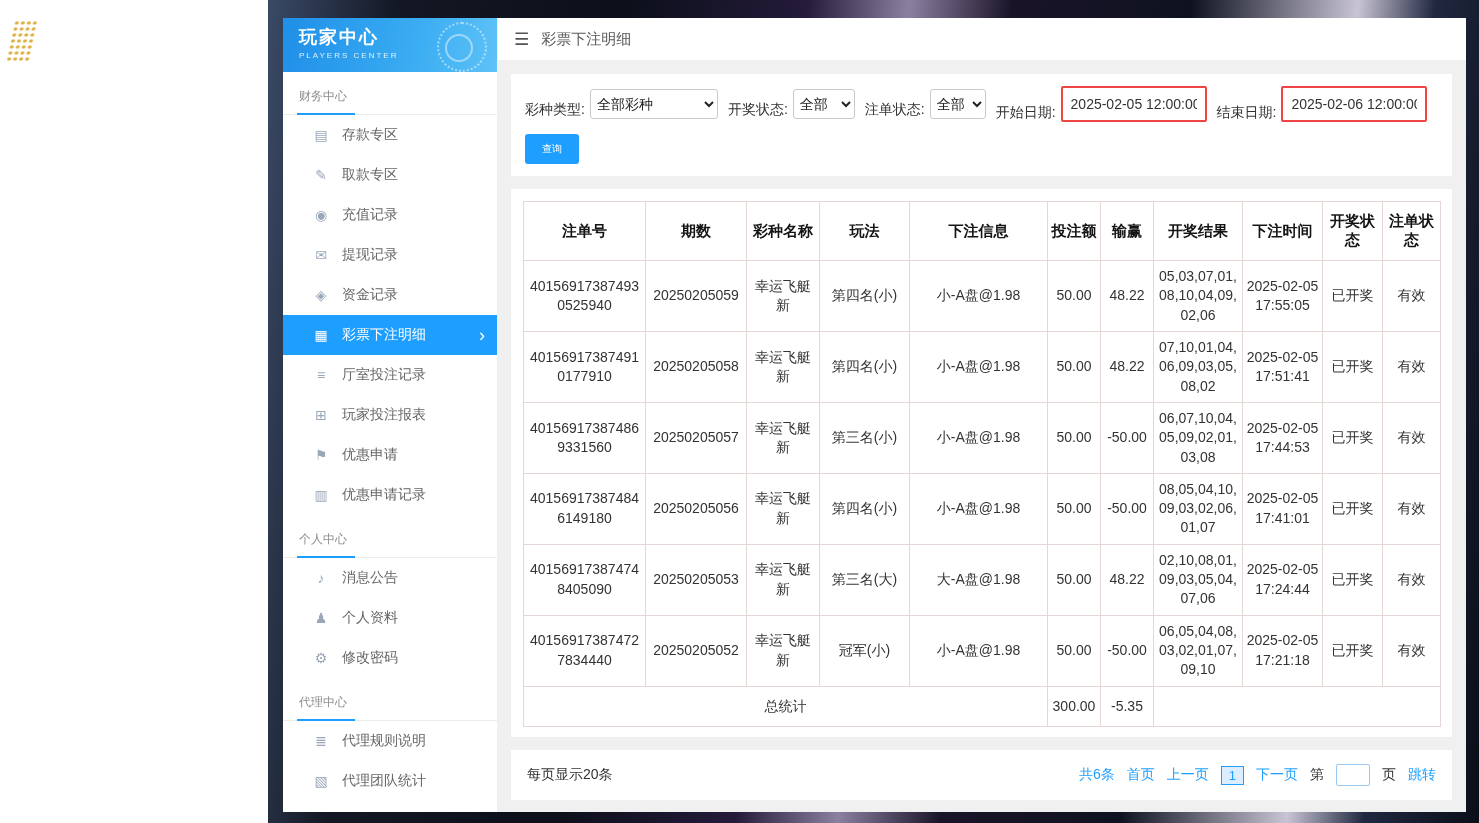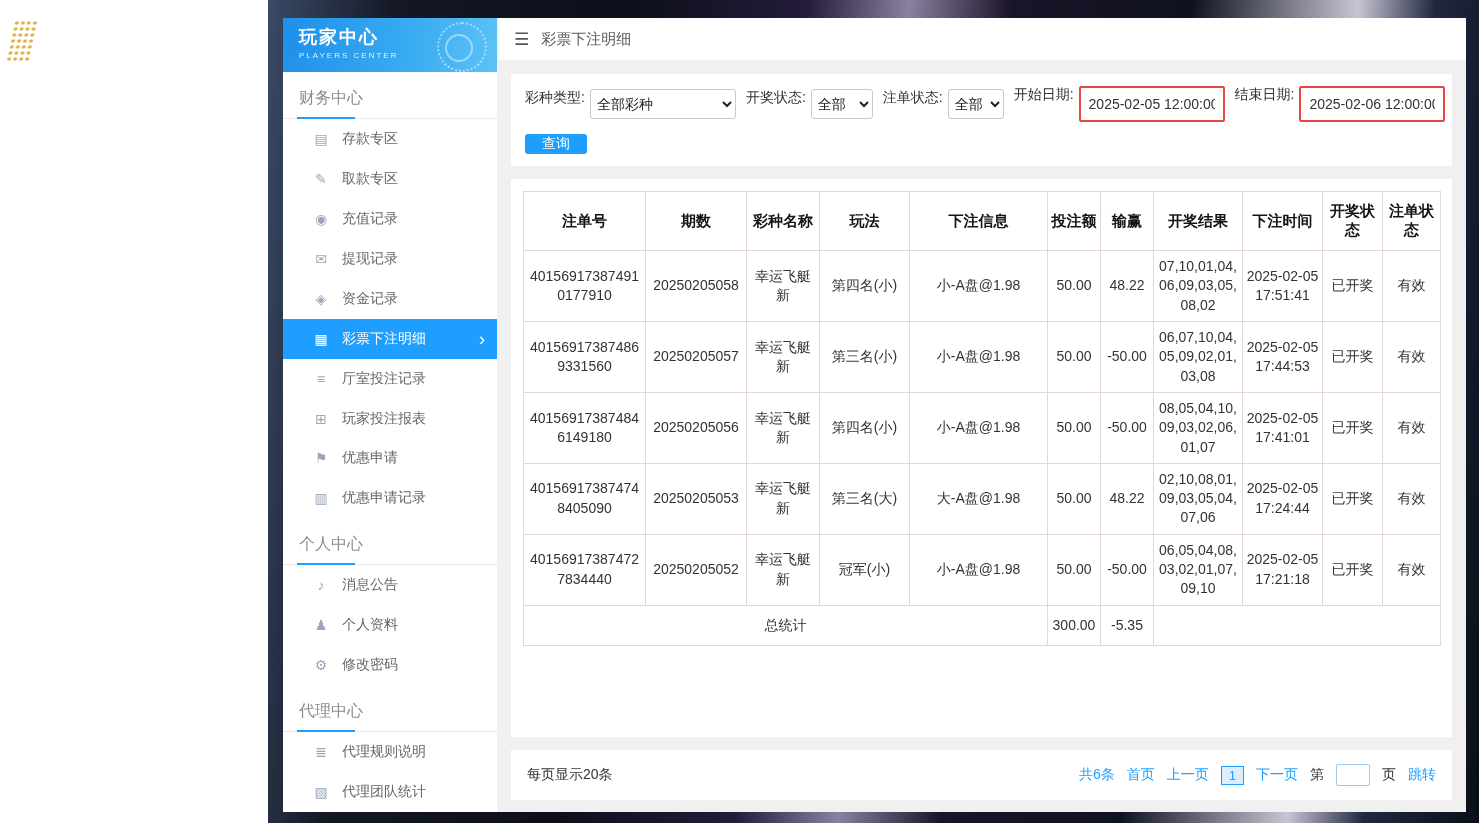--- a/index.html
+++ b/index.html
@@ -28,46 +28,46 @@
   
   .sidebar{width:214px;background:#fff;flex-shrink:0;display:flex;flex-direction:column;overflow:hidden;}
   .sb-head{height:54px;flex-shrink:0;background:linear-gradient(100deg,#1f8fe8,#39acf2 60%,#5ec2f7);
     color:#fff;padding:9px 0 0 16px;position:relative;overflow:hidden;}
   .sb-title{font-size:18px;font-weight:700;letter-spacing:2px;line-height:1.2;}
   .sb-sub{font-size:8px;letter-spacing:2px;opacity:.85;margin-top:2px;}
   .deco{position:absolute;right:10px;top:4px;width:50px;height:50px;}
   .deco::before{content:"";position:absolute;inset:0;border:2px dotted rgba(255,255,255,.5);border-radius:50%;}
   .deco::after{content:"";position:absolute;right:14px;top:12px;width:24px;height:24px;
     border:2px solid rgba(255,255,255,.45);border-radius:50%;}
-  .sec-title{padding:16px 16px 9px;font-size:16px;color:#8c8c8c;border-bottom:1px solid #ebebeb;position:relative;}
+  .sec-title{padding:16px 16px 9px;font-size:12px;color:#8c8c8c;border-bottom:1px solid #ebebeb;position:relative;}
   .sec-title::after{content:"";position:absolute;left:14px;bottom:-1px;width:58px;height:2px;background:#1e9fff;}
   .mi{height:40px;display:flex;align-items:center;padding:0 12px 0 30px;gap:13px;font-size:14px;color:#666;cursor:pointer;}
   .mi .ico{width:16px;text-align:center;color:#9aa7b8;font-size:14px;flex-shrink:0;}
   .mi.active{background:#1e9fff;color:#fff;}
   .mi.active .ico{color:#fff;}
   .chev{margin-left:auto;font-size:18px;color:#fff;line-height:1;}
 
   
   .content{flex:1;min-width:0;display:flex;flex-direction:column;}
   .topbar{height:42px;flex-shrink:0;background:#fff;display:flex;align-items:center;gap:12px;
     padding:0 16px;border-left:1px solid #f0f0f0;}
   .hamb{color:#555;font-size:17px;cursor:pointer;}
   .tb-title{color:#595959;font-size:15px;}
   .main{flex:1;background:#f0f0f0;padding:14px 14px 12px;display:flex;flex-direction:column;gap:13px;overflow:hidden;}
 
   .card{background:#fff;}
   .filter-card{padding:12px 14px;}
   .filter-row{display:flex;align-items:center;gap:10px;flex-wrap:nowrap;}
-  .fitem{display:flex;align-items:flex-start;gap:5px;white-space:nowrap;}
+  .fitem{display:flex;align-items:flex-end;gap:5px;white-space:nowrap;}
   .fitem label{color:#333;font-size:14px;}
   .sel{height:30px;border:1px solid #c9c9c9;border-radius:3px;font-size:14px;color:#222;background:#fff;padding:0 2px;}
-  .w128{width:146px;} .w62{width:62px;} .w56{width:56px;}
+  .w128{width:128px;} .w62{width:62px;} .w56{width:56px;}
   .inp{height:36px;width:146px;border:2px solid #ef4444;border-radius:2px;font-size:14px;color:#333;padding:0 8px;}
-  .btn{margin-top:12px;background:#1e9fff;color:#fff;border:0;border-radius:3px;padding:1px 17px;
-    font-size:14px;cursor:pointer;}
+  .btn{margin-top:12px;background:#1e9fff;color:#fff;border:0;border-radius:3px;padding:8px 17px;
+    font-size:10px;cursor:pointer;}
 
   .table-card{flex:1;padding:12px 12px 0;overflow:hidden;}
   table{border-collapse:collapse;width:100%;table-layout:fixed;}
   th{border:1px solid #e6d7d7;font-size:15px;font-weight:700;color:#141414;padding:10px 2px;text-align:center;}
   td{border:1px solid #e6d7d7;font-size:14px;color:#333;text-align:center;padding:6px 3px;line-height:1.38;
     overflow:hidden;}
   .ba{word-break:break-all;}
   tr.sum td{padding:10px 3px;}
 
   .foot-card{height:50px;flex-shrink:0;display:flex;align-items:center;justify-content:space-between;padding:0 16px;}
@@ -232,20 +232,33 @@
                   <th>投注额</th>
                   <th>输赢</th>
                   <th>开奖结果</th>
                   <th>下注时间</th>
                   <th>开奖状态</th>
                   <th>注单状态</th>
                 </tr>
               </thead>
               <tbody>
                 <tr>
+                  <td class="ba">401569173874930525940</td>
+                  <td>20250205059</td>
+                  <td>幸运飞艇新</td>
+                  <td>第四名(小)</td>
+                  <td>小-A盘@1.98</td>
+                  <td>50.00</td>
+                  <td>48.22</td>
+                  <td class="ba">05,03,07,01,08,10,04,09,02,06</td>
+                  <td>2025-02-05 17:55:05</td>
+                  <td>已开奖</td>
+                  <td>有效</td>
+                </tr>
+                <tr>
                   <td class="ba">401569173874910177910</td>
                   <td>20250205058</td>
                   <td>幸运飞艇新</td>
                   <td>第四名(小)</td>
                   <td>小-A盘@1.98</td>
                   <td>50.00</td>
                   <td>48.22</td>
                   <td class="ba">07,10,01,04,06,09,03,05,08,02</td>
                   <td>2025-02-05 17:51:41</td>
                   <td>已开奖</td>

